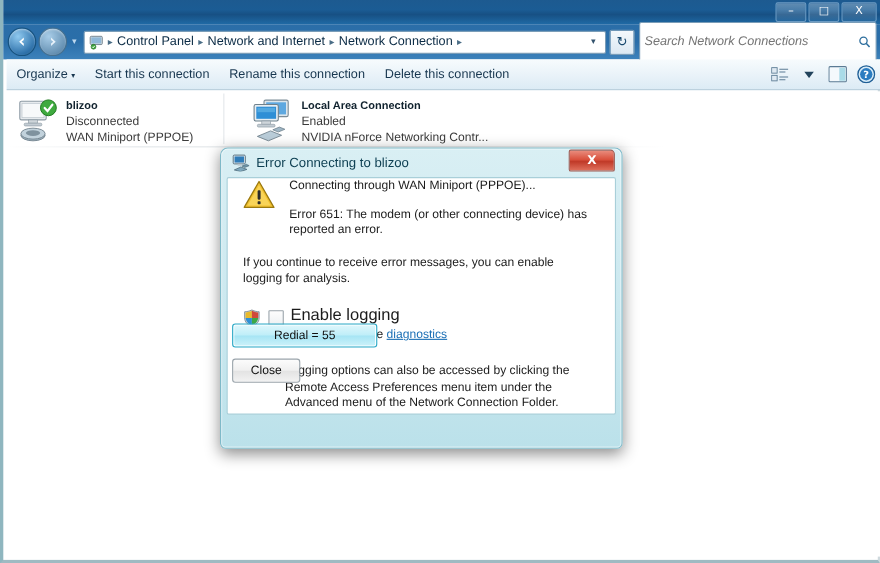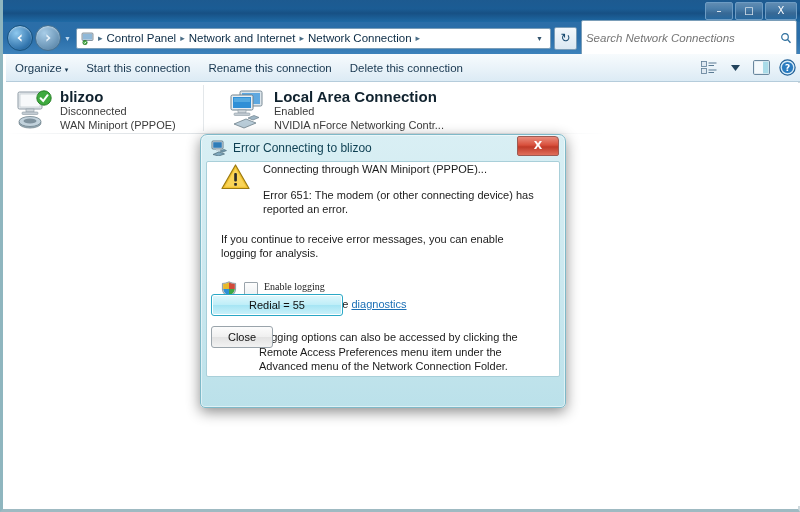--- a/index.html
+++ b/index.html
@@ -209,21 +209,21 @@
   #conn-item-0 { left: 8px; width: 180px; }
   #conn-item-1 { left: 222px; width: 250px; }
   .conn-icon-wrap {
     width: 44px;
     height: 42px;
     position: relative;
     flex: 0 0 44px;
   }
   .conn-text { padding-left: 2px; }
   .conn-name {
-    font-size: 15px;
+    font-size: 10px;
     color: #10222e;
     font-weight: bold;
     line-height: 14px;
   }
   .conn-status {
     font-size: 11px;
     color: #3b3b3b;
     line-height: 14px;
   }
   .conn-device {
@@ -340,21 +340,21 @@
   }
   #enable-logging-check {
     width: 12px; height: 12px;
     flex: 0 0 12px;
     margin: 2px 0 0 7px;
     border: 1px solid #9aa4ab;
     background: linear-gradient(to bottom, #fdfdfd, #eef1f3);
     border-radius: 1px;
   }
   #logging-texts { padding-left: 6px; }
-  #enable-logging-label { font-size: 10px; color: #1b1b1b; line-height: 14px; font-family: Liberation Serif, serif; }
+  #enable-logging-label { font-size: 15px; color: #1b1b1b; line-height: 14px; }
   #logging-options-line { font-size: 11px; color: #1b1b1b; line-height: 15px; padding-left: 10px; }
   #diagnostics-link {
     color: #1b6fb5;
     text-decoration: underline;
     cursor: pointer;
   }
   #logging-note {
     font-size: 11px;
     color: #1b1b1b;
     line-height: 14.5px;

